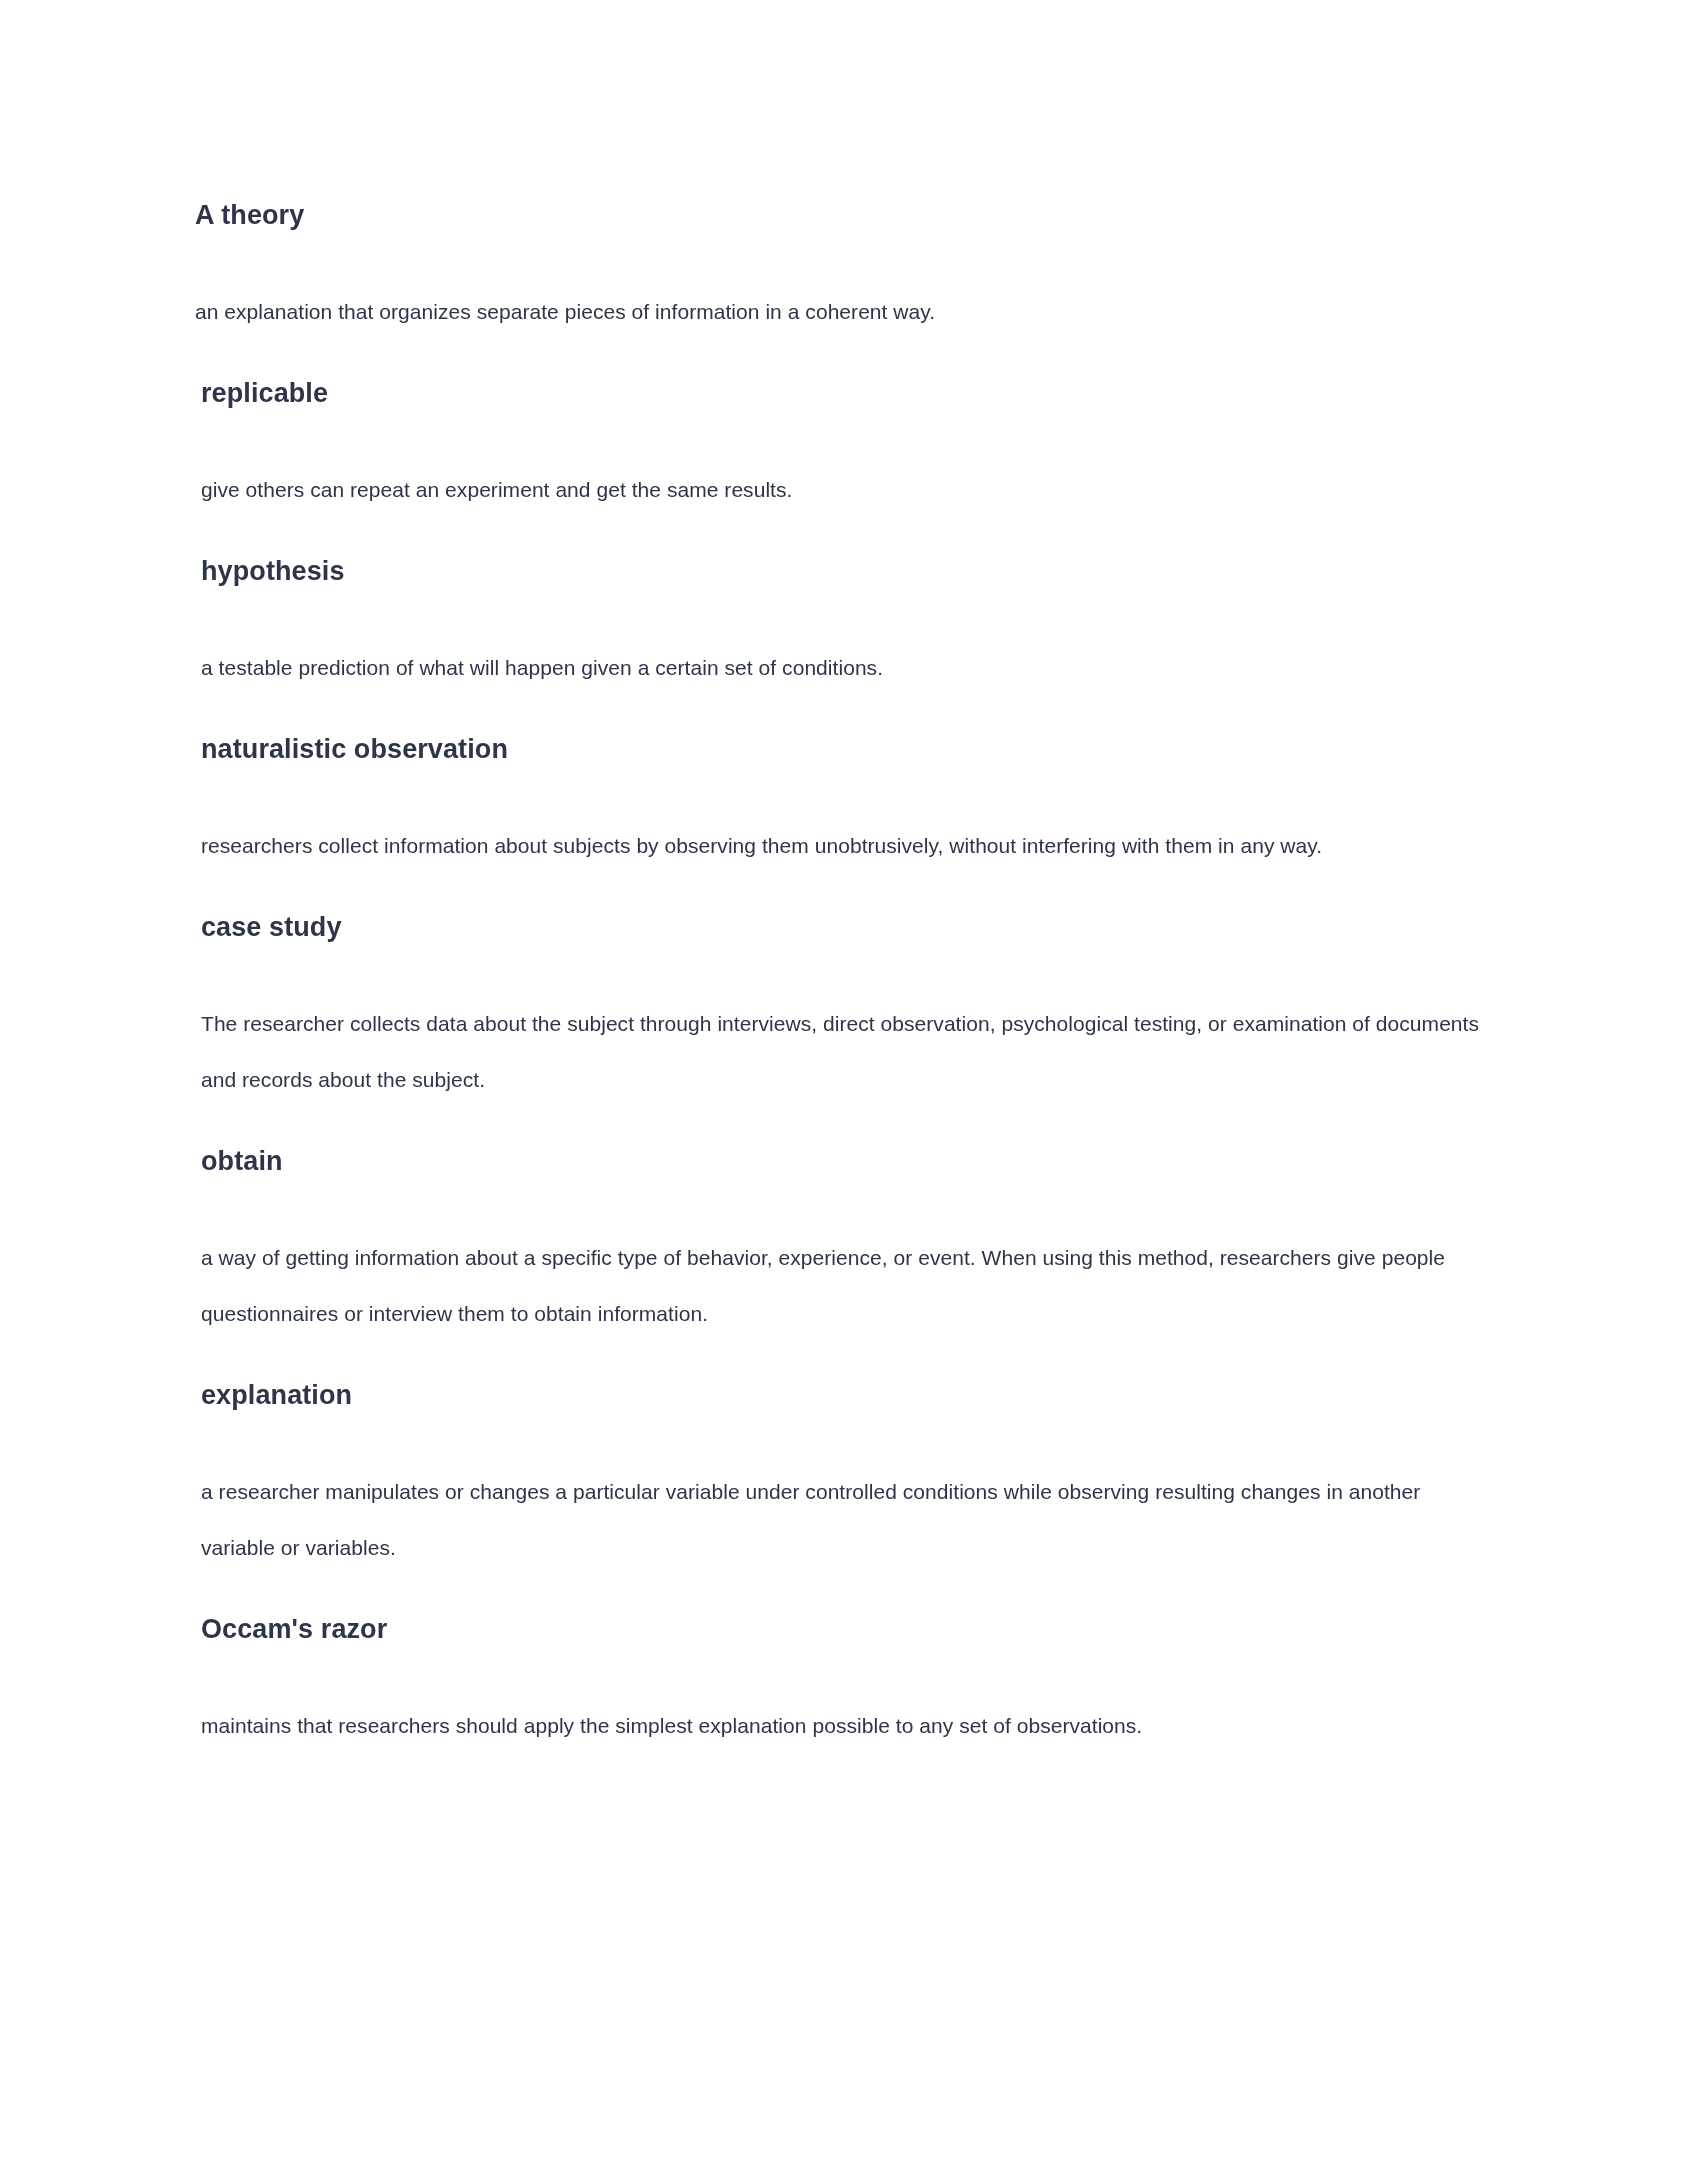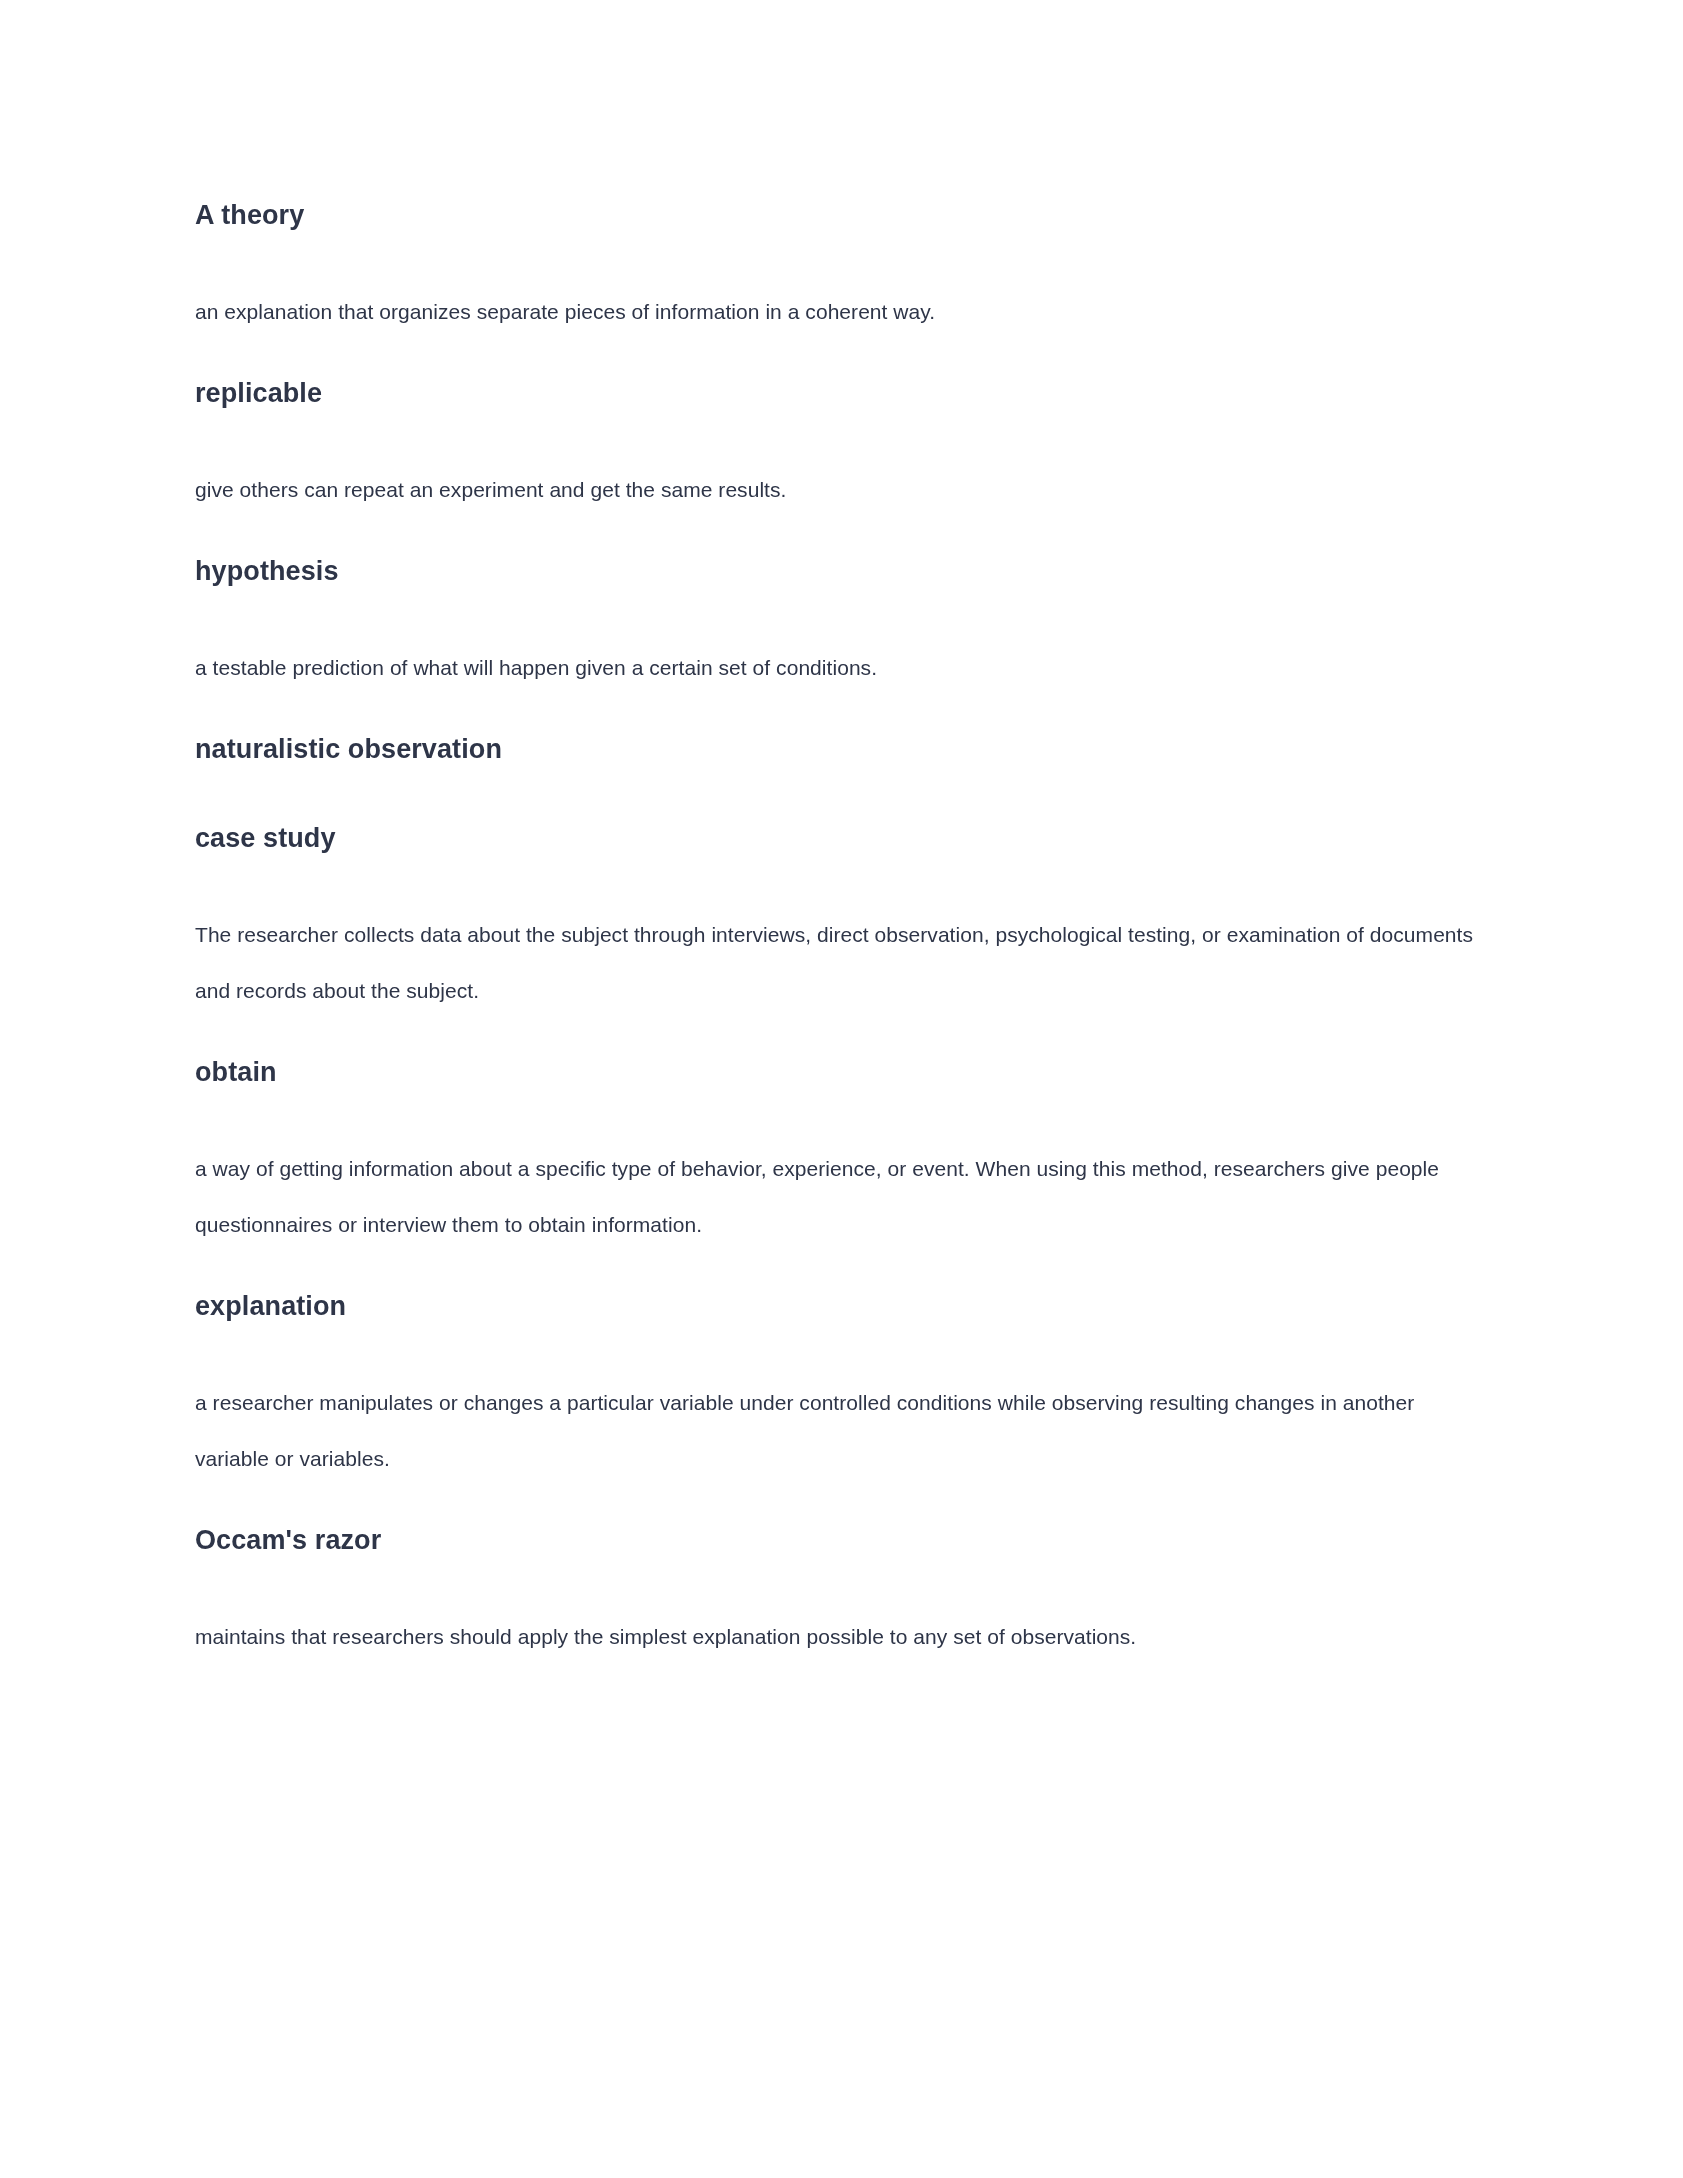--- a/index.html
+++ b/index.html
@@ -48,20 +48,21 @@
     font-size: 21px;
     font-weight: normal;
     line-height: 56px;
     color: #2e3548;
     margin: 0 0 33px 0;
     letter-spacing: 0.05px;
   }
 
   .term-block + .term-block {
     margin-top: 0;
+    margin-left: 6px;
   }
 </style>
 </head>
 <body>
 
 <div class="page">
   <div class="doc-body">
 
     <div class="term-block">
       <div class="term-heading">A theory</div>
@@ -73,20 +74,21 @@
       <div class="term-definition">give others can repeat an experiment and get the same results.</div>
     </div>
 
     <div class="term-block">
       <div class="term-heading">hypothesis</div>
       <div class="term-definition">a testable prediction of what will happen given a certain set of conditions.</div>
     </div>
 
     <div class="term-block">
       <div class="term-heading">naturalistic observation</div>
+      <div class="term-definition">researchers collect information about subjects by observing them unobtrusively, without interfering with them in any way.</div>
     </div>
 
     <div class="term-block">
       <div class="term-heading">case study</div>
       <div class="term-definition">The researcher collects data about the subject through interviews, direct observation, psychological testing, or examination of documents and records about the subject.</div>
     </div>
 
     <div class="term-block">
       <div class="term-heading">obtain</div>
       <div class="term-definition">a way of getting information about a specific type of behavior, experience, or event. When using this method, researchers give people questionnaires or interview them to obtain information.</div>

